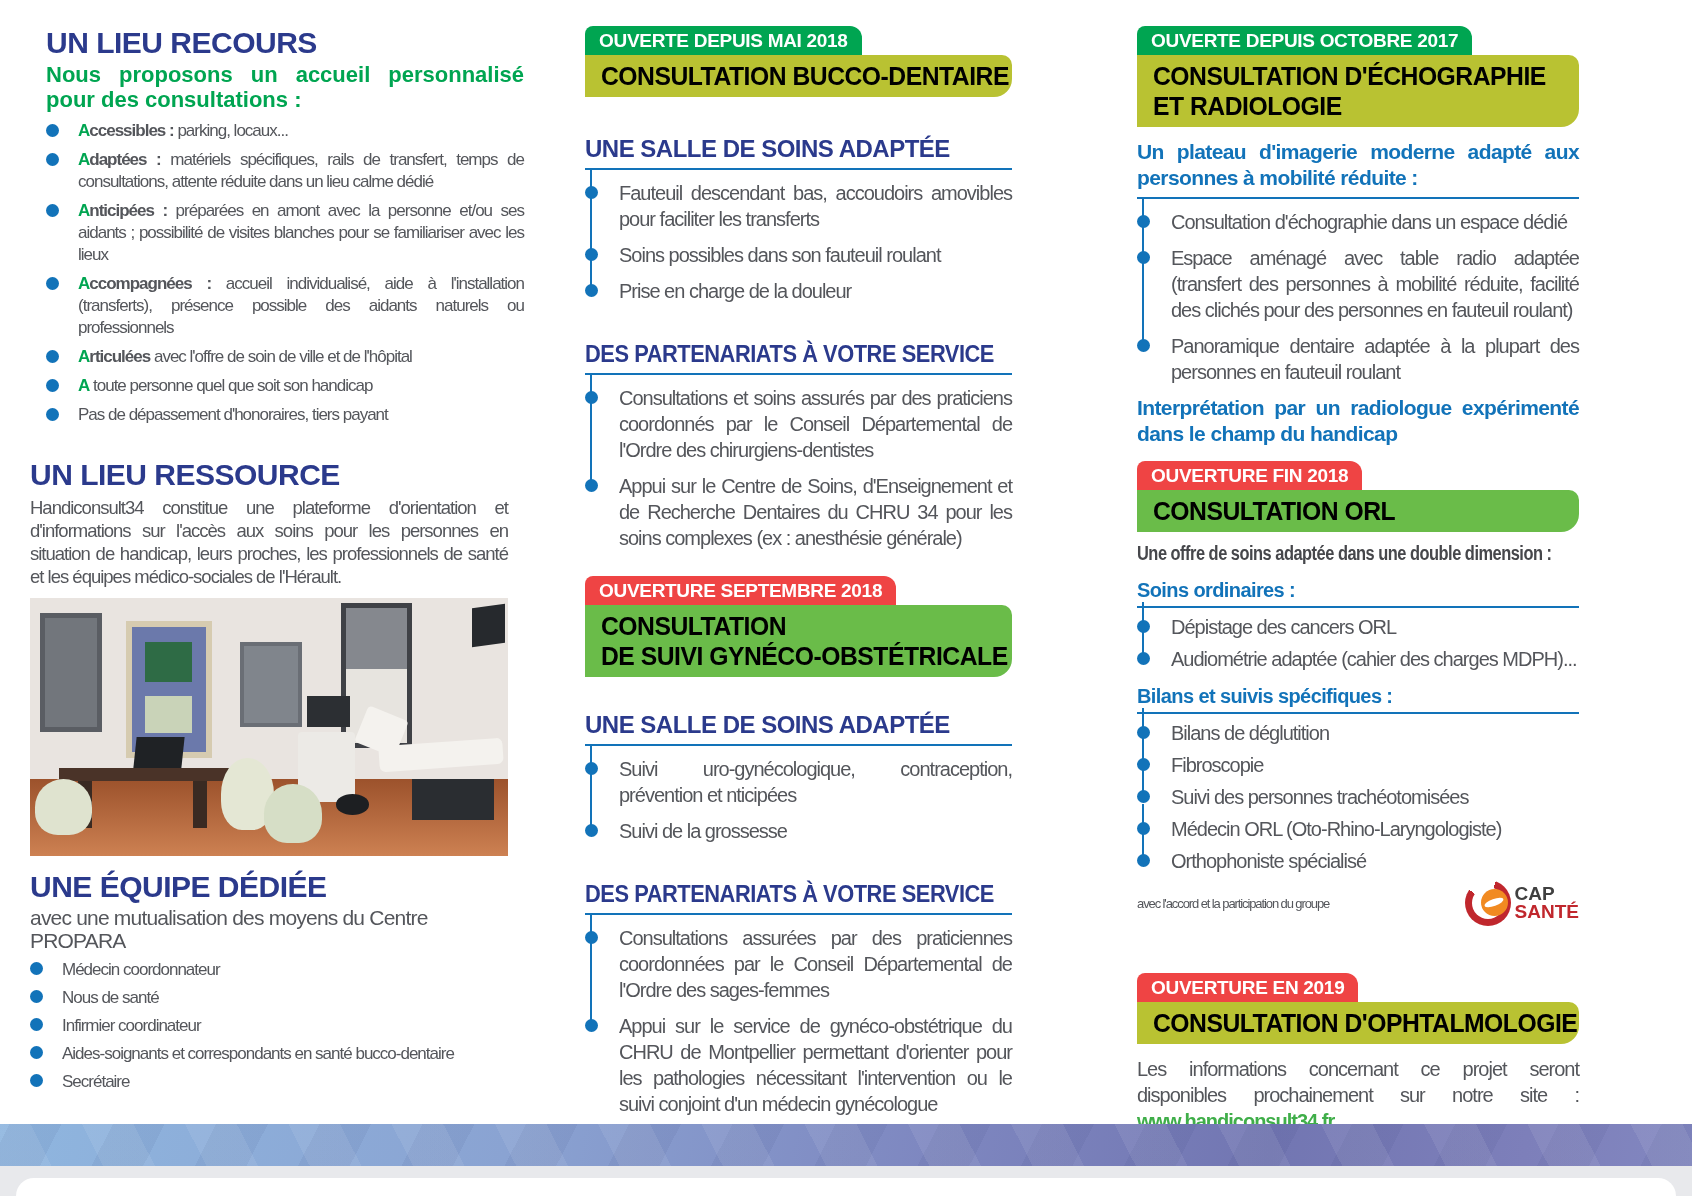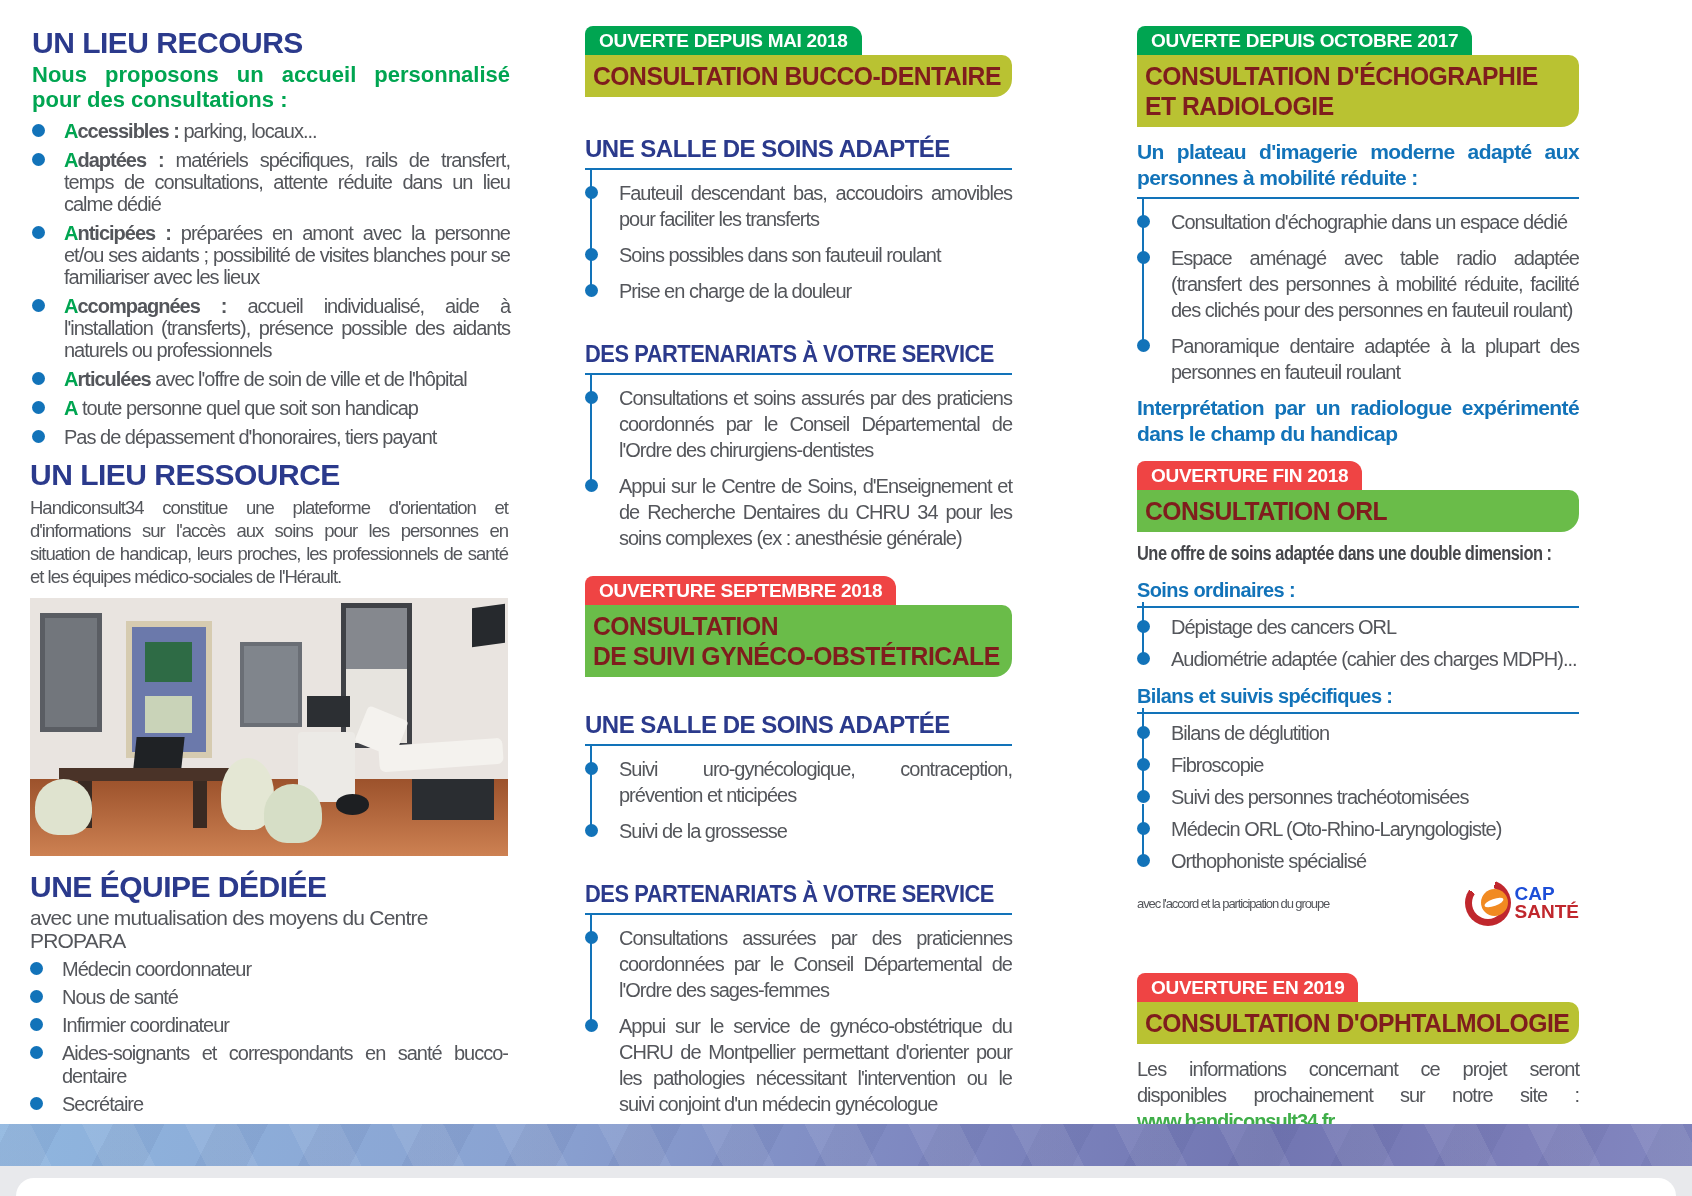--- a/index.html
+++ b/index.html
@@ -16,43 +16,43 @@
          border-bottom:2px solid #1273b9;padding-bottom:4px;line-height:24px;}
   .lead-blue{font-size:21px;font-weight:bold;color:#1273b9;line-height:26px;letter-spacing:-0.6px;
          border-bottom:2px solid #1273b9;padding-bottom:6px;text-align:justify;}
   .note-blue{font-size:21px;font-weight:bold;color:#1273b9;line-height:26px;letter-spacing:-0.6px;text-align:justify;}
   .sx{display:inline-block;transform-origin:left center;white-space:nowrap;} .sx91{transform:scaleX(.91);} .sx82{transform:scaleX(.82);} .sx80{transform:scaleX(.80);}
 
   
   .tag{display:inline-block;color:#fff;font-weight:bold;font-size:19px;letter-spacing:-0.3px;
        padding:4px 14px 3px;border-radius:8px 12px 0 0;white-space:nowrap;line-height:22px;}
   .tag-green{background:#00a551;} .tag-red{background:#ef4444;}
-  .banner{color:#7f1d1d;font-weight:bold;font-size:26px;line-height:30px;letter-spacing:-0.5px;
-          padding:6px 8px;border-radius:0 10px 18px 0;}
+  .banner{color:#000000;font-weight:bold;font-size:26px;line-height:30px;letter-spacing:-0.5px;
+          padding:6px 16px;border-radius:0 10px 18px 0;}
   .banner>span{display:inline-block;transform:scaleX(.95);transform-origin:left center;white-space:pre;}
   .banner-olive{background:#b9c232;} .banner-green{background:#6abc49;}
 
   
   ul{list-style:none;margin:0;padding:0;}
   .tlist{position:relative;margin-top:10px;}
   .tlist li{position:relative;padding-left:34px;font-size:20px;letter-spacing:-1px;line-height:26px;
             text-align:justify;margin-bottom:10px;}
   .tlist li:last-child{margin-bottom:0;}
   .tlist li::before{content:'';position:absolute;left:0;top:6px;width:13px;height:13px;border-radius:50%;background:#1273b9;}
   .tlist::before{content:'';position:absolute;left:5px;top:-12px;bottom:var(--lb,15px);width:2px;background:#1273b9;}
-  .plain li{position:relative;padding-left:32px;margin-bottom:7px;font-size:20px;letter-spacing:-1px;
+  .plain li{position:relative;padding-left:32px;margin-bottom:7px;font-size:17px;letter-spacing:-1px;
             line-height:22px;text-align:justify;}
   .plain li::before{content:'';position:absolute;left:0;top:4px;width:13px;height:13px;border-radius:50%;background:#1273b9;}
   .lead{color:#00a551;font-weight:bold;}
   .bld{font-weight:bold;color:#54565b;}
   .equipe-list li{font-weight:normal;line-height:23px;margin-bottom:5px;}
 
   
   .abs{position:absolute;}
-  #recours{left:32px;top:26px;width:478px;}
+  #recours{left:46px;top:26px;width:478px;}
   #ressource{left:30px;top:458px;width:478px;}
   #ressource p{margin:4px 0 0;font-size:18.5px;letter-spacing:-1px;line-height:23px;text-align:justify;}
   #photo{left:30px;top:598px;width:478px;height:258px;background:#e9e4e0;overflow:hidden;}
   #equipe{left:30px;top:870px;width:478px;}
   #equipe .sub{font-size:21px;letter-spacing:-0.8px;line-height:23px;margin:2px 0 6px;}
 
   #mid1{left:585px;top:26px;width:427px;}
   #mid2{left:585px;top:576px;width:427px;}
   #right1{left:1137px;top:26px;width:442px;}
   #right2{left:1137px;top:461px;width:442px;}
@@ -70,21 +70,21 @@
   .partner .ptxt{font-size:13px;letter-spacing:-1.1px;white-space:nowrap;}
   .cap-logo{display:flex;align-items:center;gap:4px;}
   .cap-mark{position:relative;width:46px;height:46px;flex:0 0 auto;}
   .cap-c{position:absolute;inset:0;border-radius:50%;
          background:conic-gradient(from 20deg,#c0272d 0 285deg,transparent 285deg 360deg);}
   .cap-c::after{content:'';position:absolute;inset:7px;border-radius:50%;background:#fff;}
   .cap-o{position:absolute;right:3px;top:9px;width:27px;height:27px;border-radius:50%;background:#f18a21;z-index:2;}
   .cap-o::after{content:'';position:absolute;left:3px;top:10px;width:20px;height:7px;border-radius:50%;
                 background:#fff;transform:rotate(-20deg);}
   .cap-txt{font-weight:bold;font-size:19px;line-height:18px;letter-spacing:0;}
-  .cap-txt .l1{color:#1d4ed8;} .cap-txt .l2{color:#c0272d;}
+  .cap-txt .l1{color:#404040;} .cap-txt .l2{color:#c0272d;}
 
   
   #right3 p{margin:12px 0 0;font-size:20px;letter-spacing:-1px;line-height:26px;text-align:justify;}
   .site-link{font-weight:bold;color:#3fae49;text-decoration:none;}
 
   
   #photo div{position:absolute;}
   .p-floor{left:0;right:0;bottom:0;height:30%;background:linear-gradient(#9c522c,#cd8152);}
   .p-blind-left{left:2%;top:6%;width:13%;height:46%;background:#72767c;border:5px solid #5a5d63;}
   .p-painting{left:20%;top:9%;width:18%;height:53%;background:#6b79ab;border:6px solid #d6cbb0;}

